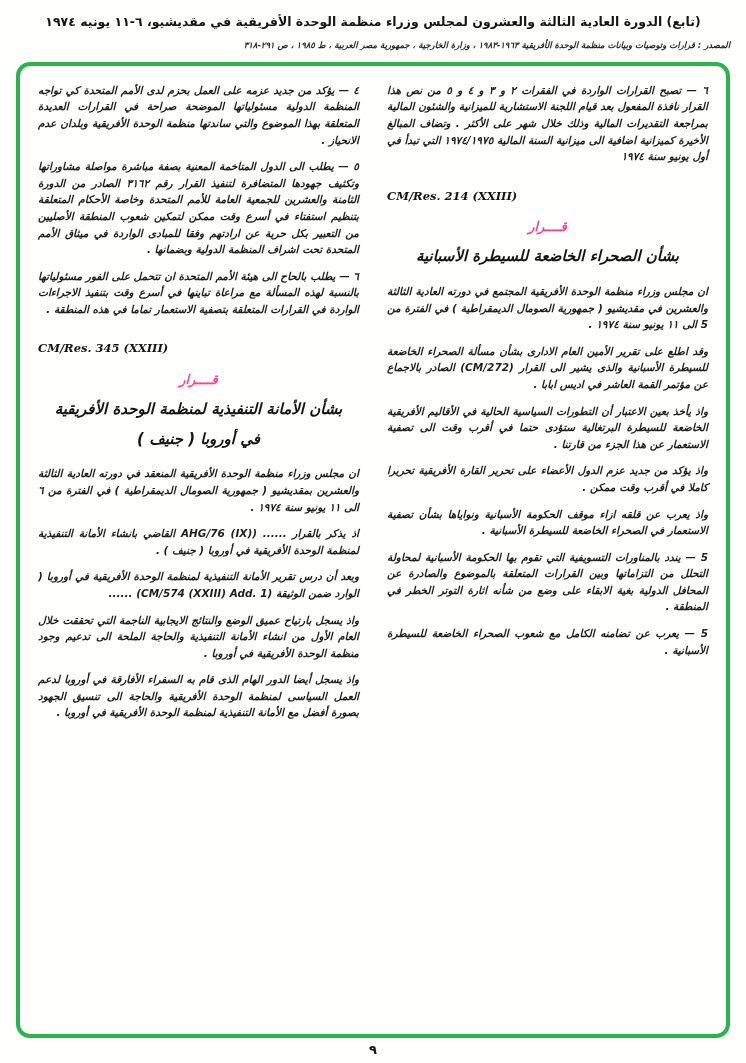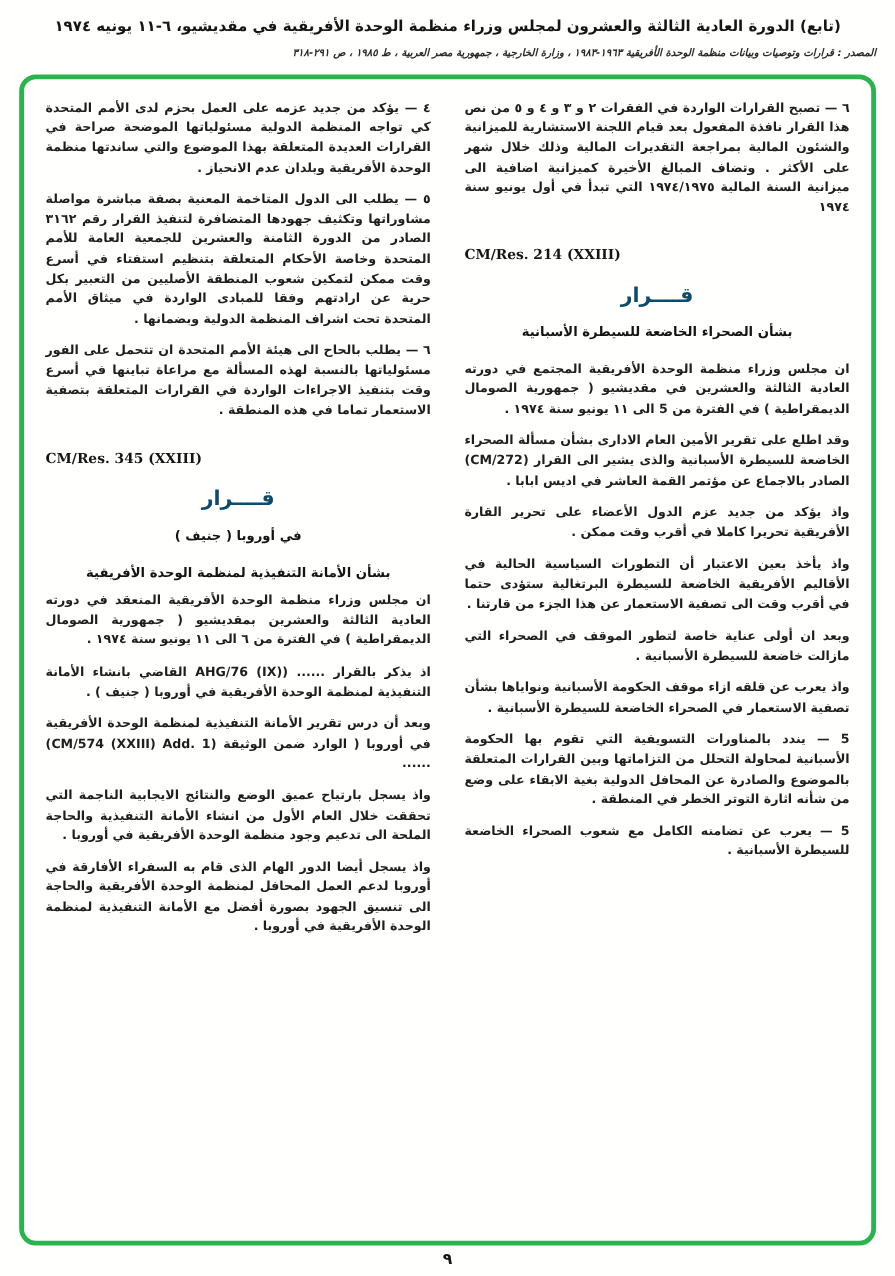--- a/index.html
+++ b/index.html
@@ -51,43 +51,44 @@
     background: #fffffd;
   }
   .col {
     flex: 1;
     direction: rtl;
     text-align: justify;
     font-size: 10.5px;
     font-weight: bold;
     line-height: 1.58;
     color: #1e1e1e;
+    font-style: italic;
   }
   .para { margin-bottom: 10px; }
   .latin-ref {
     direction: ltr;
     text-align: left;
     font-family: "DejaVu Serif", serif;
     font-weight: bold;
     font-size: 11.5px;
     margin: 22px 0 12px 0;
     color: #141414;
   }
   .latin-ref.big-gap { }
   .res-title {
     text-align: center;
-    font-size: 17px;
+    font-size: 13px;
     font-weight: bold;
     margin: 4px 0 8px 0;
     letter-spacing: 1px;
-    color: #0c4a6e;
+    color: #ec4899;
   }
   .res-subtitle {
     text-align: center;
-    font-size: 11px;
+    font-size: 15px;
     font-weight: bold;
     margin: 0 0 6px 0;
     color: #141414;
   }
   .res-subtitle.last { margin-bottom: 14px; }
   .page-number {
     text-align: center;
     font-weight: bold;
     font-size: 13px;
     margin-top: 4px;
@@ -108,43 +109,42 @@
     <div class="col" dir="rtl" lang="ar">
       <p class="para">٦ — تصبح القرارات الواردة في الفقرات ٢ و ٣ و ٤ و ٥ من نص هذا القرار نافذة المفعول بعد قيام اللجنة الاستشارية للميزانية والشئون المالية بمراجعة التقديرات المالية وذلك خلال شهر على الأكثر . وتضاف المبالغ الأخيرة كميزانية اضافية الى ميزانية السنة المالية ١٩٧٤/١٩٧٥ التي تبدأ في أول يونيو سنة ١٩٧٤</p>
 
       <p class="latin-ref" dir="ltr" lang="en">CM/Res. 214 (XXIII)</p>
 
       <h2 class="res-title">قــــرار</h2>
       <h3 class="res-subtitle last">بشأن الصحراء الخاضعة للسيطرة الأسبانية</h3>
 
       <p class="para">ان مجلس وزراء منظمة الوحدة الأفريقية المجتمع في دورته العادية الثالثة والعشرين في مقديشيو ( جمهورية الصومال الديمقراطية ) في الفترة من 5 الى ١١ يونيو سنة ١٩٧٤ .</p>
       <p class="para">وقد اطلع على تقرير الأمين العام الادارى بشأن مسألة الصحراء الخاضعة للسيطرة الأسبانية والذى يشير الى القرار (CM/272) الصادر بالاجماع عن مؤتمر القمة العاشر في اديس ابابا .</p>
+      <p class="para">واذ يأخذ بعين الاعتبار أن التطورات السياسية الحالية في الأقاليم الأفريقية الخاضعة للسيطرة البرتغالية ستؤدى حتما في أقرب وقت الى تصفية الاستعمار عن هذا الجزء من قارتنا .</p>
       <p class="para">واذ يؤكد من جديد عزم الدول الأعضاء على تحرير القارة الأفريقية تحريرا كاملا في أقرب وقت ممكن .</p>
-      <p class="para">واذ يأخذ بعين الاعتبار أن التطورات السياسية الحالية في الأقاليم الأفريقية الخاضعة للسيطرة البرتغالية ستؤدى حتما في أقرب وقت الى تصفية الاستعمار عن هذا الجزء من قارتنا .</p>
-      <p class="para">وبعد ان أولى عناية خاصة لتطور الموقف في الصحراء التي مازالت خاضعة للسيطرة الأسبانية .</p>
       <p class="para">واذ يعرب عن قلقه ازاء موقف الحكومة الأسبانية ونواياها بشأن تصفية الاستعمار في الصحراء الخاضعة للسيطرة الأسبانية .</p>
       <p class="para">5 — يندد بالمناورات التسويفية التي تقوم بها الحكومة الأسبانية لمحاولة التحلل من التزاماتها وبين القرارات المتعلقة بالموضوع والصادرة عن المحافل الدولية بغية الابقاء على وضع من شأنه اثارة التوتر الخطر في المنطقة .</p>
       <p class="para">5 — يعرب عن تضامنه الكامل مع شعوب الصحراء الخاضعة للسيطرة الأسبانية .</p>
     </div>
 
     <div class="col" dir="rtl" lang="ar">
       <p class="para">٤ — يؤكد من جديد عزمه على العمل بحزم لدى الأمم المتحدة كي تواجه المنظمة الدولية مسئولياتها الموضحة صراحة في القرارات العديدة المتعلقة بهذا الموضوع والتي ساندتها منظمة الوحدة الأفريقية وبلدان عدم الانحياز .</p>
       <p class="para">٥ — يطلب الى الدول المتاخمة المعنية بصفة مباشرة مواصلة مشاوراتها وتكثيف جهودها المتضافرة لتنفيذ القرار رقم ٣١٦٢ الصادر من الدورة الثامنة والعشرين للجمعية العامة للأمم المتحدة وخاصة الأحكام المتعلقة بتنظيم استفتاء في أسرع وقت ممكن لتمكين شعوب المنطقة الأصليين من التعبير بكل حرية عن ارادتهم وفقا للمبادى الواردة في ميثاق الأمم المتحدة تحت اشراف المنظمة الدولية وبضمانها .</p>
       <p class="para">٦ — يطلب بالحاح الى هيئة الأمم المتحدة ان تتحمل على الفور مسئولياتها بالنسبة لهذه المسألة مع مراعاة تباينها في أسرع وقت بتنفيذ الاجراءات الواردة في القرارات المتعلقة بتصفية الاستعمار تماما في هذه المنطقة .</p>
 
       <p class="latin-ref big-gap" dir="ltr" lang="en">CM/Res. 345 (XXIII)</p>
 
       <h2 class="res-title">قــــرار</h2>
+      <h3 class="res-subtitle">بشأن الأمانة التنفيذية لمنظمة الوحدة الأفريقية</h3>
       <h3 class="res-subtitle last">في أوروبا ( جنيف )</h3>
-      <h3 class="res-subtitle">بشأن الأمانة التنفيذية لمنظمة الوحدة الأفريقية</h3>
 
       <p class="para">ان مجلس وزراء منظمة الوحدة الأفريقية المنعقد في دورته العادية الثالثة والعشرين بمقديشيو ( جمهورية الصومال الديمقراطية ) في الفترة من ٦ الى ١١ يونيو سنة ١٩٧٤ .</p>
       <p class="para">اذ يذكر بالقرار ...... (AHG/76 (IX) القاضي بانشاء الأمانة التنفيذية لمنظمة الوحدة الأفريقية في أوروبا ( جنيف ) .</p>
       <p class="para">وبعد أن درس تقرير الأمانة التنفيذية لمنظمة الوحدة الأفريقية في أوروبا ( الوارد ضمن الوثيقة (CM/574 (XXIII) Add. 1) ......</p>
       <p class="para">واذ يسجل بارتياح عميق الوضع والنتائج الايجابية الناجمة التي تحققت خلال العام الأول من انشاء الأمانة التنفيذية والحاجة الملحة الى تدعيم وجود منظمة الوحدة الأفريقية في أوروبا .</p>
-      <p class="para">واذ يسجل أيضا الدور الهام الذى قام به السفراء الأفارقة في أوروبا لدعم العمل المحافل لمنظمة الوحدة الأفريقية والحاجة الى تنسيق الجهود بصورة أفضل مع الأمانة التنفيذية لمنظمة الوحدة الأفريقية في أوروبا .</p>
+      <p class="para">واذ يسجل أيضا الدور الهام الذى قام به السفراء الأفارقة في أوروبا لدعم العمل السياسى لمنظمة الوحدة الأفريقية والحاجة الى تنسيق الجهود بصورة أفضل مع الأمانة التنفيذية لمنظمة الوحدة الأفريقية في أوروبا .</p>
     </div>
 
   </div>
 
   <div class="page-number">٩</div>
 
 </div>
 
 </body></html>

